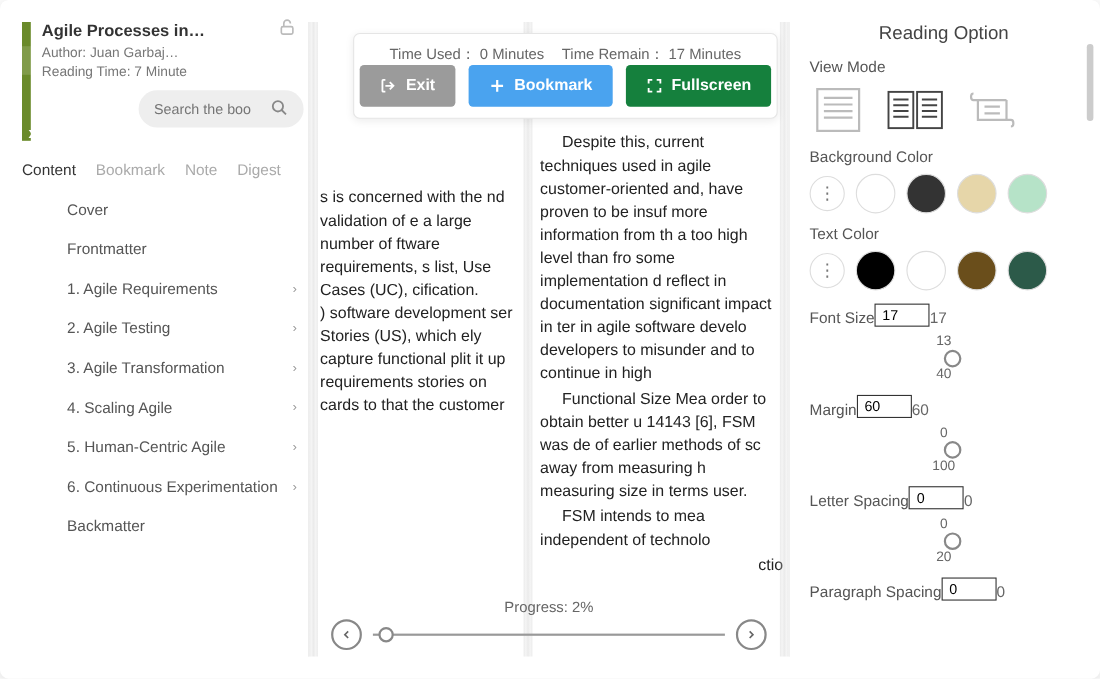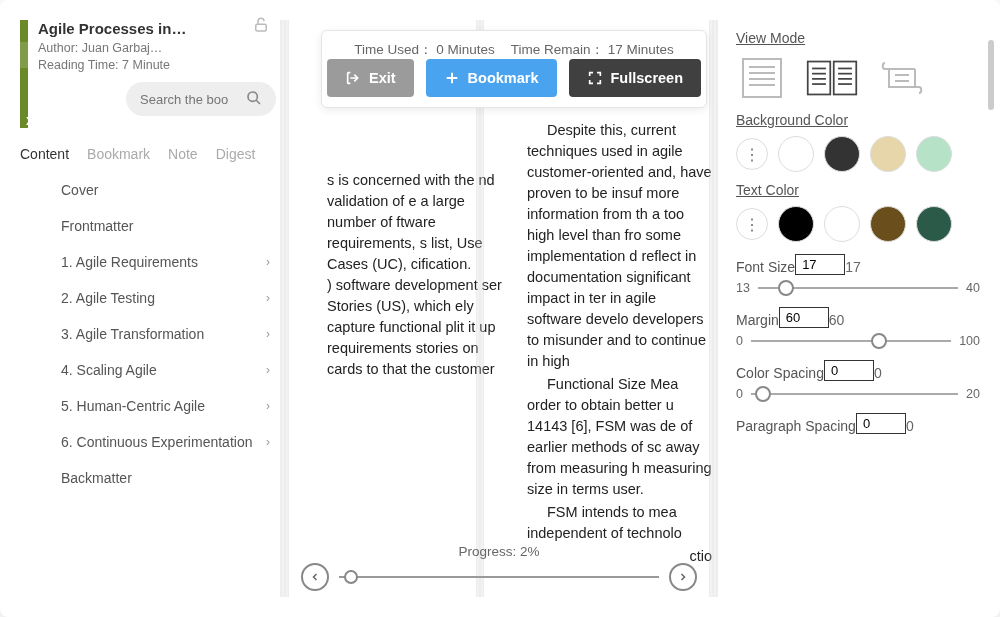--- a/index.html
+++ b/index.html
@@ -29,61 +29,61 @@
 .toc-item .chev { color: #999; font-size: 12px; }
 
 
 .reader { flex: 1; position: relative; border-left: 1px solid #eee; border-right: 1px solid #eee; overflow: hidden; }
 .page-gutter { position: absolute; top: 0; bottom: 0; width: 8px; background: repeating-linear-gradient(90deg,#bbb,#ddd 2px,#bbb 4px); opacity: 0.3; }
 .gutter-a { left: 0; }
 .gutter-b { left: 195px; }
 .gutter-c { right: 0; }
 
 .pages { display: flex; height: 100%; font-size: 14.5px; line-height: 1.45; color: #222; }
-.page-left { width: 195px; padding: 150px 10px 90px 10px; overflow: hidden; margin-left: 36px; }
+.page-left { width: 195px; padding: 150px 10px 90px 10px; overflow: hidden; }
 .page-right { flex: 1; padding: 100px 5px 90px 15px; overflow: hidden; }
 .page-right p { text-indent: 20px; margin-bottom: 2px; }
 .page-left p { text-indent: 0; }
 
 .topbar { position: absolute; top: 10px; left: 40px; right: 10px; background: #fff; border: 1px solid #e5e5e5; border-radius: 6px; box-shadow: 0 2px 8px rgba(0,0,0,0.08); padding: 10px 12px; z-index: 5; }
 .time-row { display: flex; gap: 16px; justify-content: center; font-size: 13.5px; color: #666; }
 .btn-row { display: flex; gap: 12px; justify-content: center; }
 .btn { display: flex; align-items: center; gap: 8px; color: #fff; border: none; border-radius: 4px; height: 38px; padding: 0 18px; font-size: 14.5px; font-weight: 600; cursor: pointer; }
 .btn.gray { background: #9b9b9b; }
 .btn.blue { background: #4aa3ef; }
-.btn.green { background: #404040; }
+.btn.green { background: #15803d; }
 .btn .ico { font-size: 15px; display: inline-flex; }
 
 .bottombar { position: absolute; bottom: 6px; left: 20px; right: 20px; text-align: center; }
 .progress-text { font-size: 13.5px; color: #666; margin-bottom: 4px; }
 .page-ctrl { font-size: 13.5px; color: #666; display: flex; justify-content: center; align-items: center; gap: 6px; margin-bottom: 6px; }
 .page-ctrl .numbox { background: #e8e8e8; border-radius: 4px; padding: 2px 10px; }
 .nav-row { display: flex; align-items: center; gap: 10px; }
 .nav-arrow { width: 28px; height: 28px; border: 2px solid #888; border-radius: 50%; display: flex; align-items: center; justify-content: center; color: #666; cursor: pointer; }
 .track { flex: 1; height: 2px; background: #999; position: relative; }
 .track .thumb { position: absolute; left: 5px; top: -6px; width: 14px; height: 14px; border: 2px solid #888; background: #fff; border-radius: 50%; }
 
 
 .options { width: 262px; padding-left: 18px; font-size: 14px; color: #555; position: relative; }
 .opt-title { text-align: center; font-size: 17px; color: #444; margin-bottom: 12px; }
-.section-label { font-size: 14px; margin: 10px 0 8px 0; color: #555; text-decoration: underline; }
+.section-label { font-size: 14px; margin: 10px 0 8px 0; color: #555; }
 .view-modes { display: flex; gap: 18px; }
 .vm { width: 52px; height: 48px; display: flex; align-items: center; justify-content: center; cursor: pointer; }
 .vm svg { stroke: #bbb; }
 .vm.active svg { stroke: #444; }
 
 .swatch-row { display: flex; gap: 10px; align-items: center; }
 .dots-btn { width: 32px; height: 32px; border-radius: 50%; border: 1px solid #ddd; display: flex; align-items: center; justify-content: center; font-size: 16px; color: #777; cursor: pointer; }
 .swatch { width: 36px; height: 36px; border-radius: 50%; border: 1px solid #ddd; cursor: pointer; }
 
 .slider-block { margin-top: 12px; }
 .slider-head { display: flex; align-items: flex-end; margin-bottom: 6px; }
 .slider-head .val-input { width: 50px; border: 1.5px solid #333; padding: 2px 6px; font-size: 13px; }
 .slider-head .val-out { color: #666; }
-.slider-row { display: flex; align-items: center; gap: 8px; font-size: 12.5px; color: #666; }
+.slider-row { display: flex; align-items: center; gap: 8px; font-size: 12.5px; color: #666; flex-direction: column; }
 .slider-row .strack { flex: 1; height: 2px; background: #aaa; position: relative; }
 .slider-row .sthumb { position: absolute; top: -7px; width: 16px; height: 16px; background: #fff; border: 2px solid #888; border-radius: 50%; }
 
 .vscroll { position: absolute; right: -14px; top: 20px; width: 6px; height: 70px; background: #ccc; border-radius: 3px; }
 </style>
 </head>
 <body>
 
 <div class="app">
 
@@ -225,20 +225,21 @@
           <svg width="12" height="12" viewBox="0 0 24 24" fill="none" stroke="currentColor" stroke-width="3">
               <polyline points="9 18 15 12 9 6"></polyline>
             </svg>
         </div>
       </div>
     </div>
   </main>
 
   <aside class="options">
     <div class="vscroll"></div>
+    <div class="opt-title">Reading Option</div>
 
     <div class="section-label">View Mode</div>
     <div class="view-modes">
       <div class="vm">
         <svg width="46" height="42" viewBox="0 0 46 42" fill="none" stroke-width="2">
             <rect x="4" y="2" width="38" height="38"></rect>
             <line x1="10" y1="10" x2="36" y2="10"></line>
             <line x1="10" y1="16" x2="36" y2="16"></line>
             <line x1="10" y1="22" x2="36" y2="22"></line>
             <line x1="10" y1="28" x2="36" y2="28"></line>
@@ -310,21 +311,21 @@
         <span>0</span>
         <div class="strack">
             <div class="sthumb" style="left:60%"></div>
           </div>
         <span>100</span>
       </div>
     </div>
 
     <div class="slider-block">
       <div class="slider-head">
-        <span>Color Spacing</span>
+        <span>Letter Spacing</span>
         <input class="val-input" value="0" style="">
         <span class="val-out">0</span>
       </div>
       <div class="slider-row">
         <span>0</span>
         <div class="strack">
             <div class="sthumb" style="left:2%"></div>
           </div>
         <span>20</span>
       </div>

